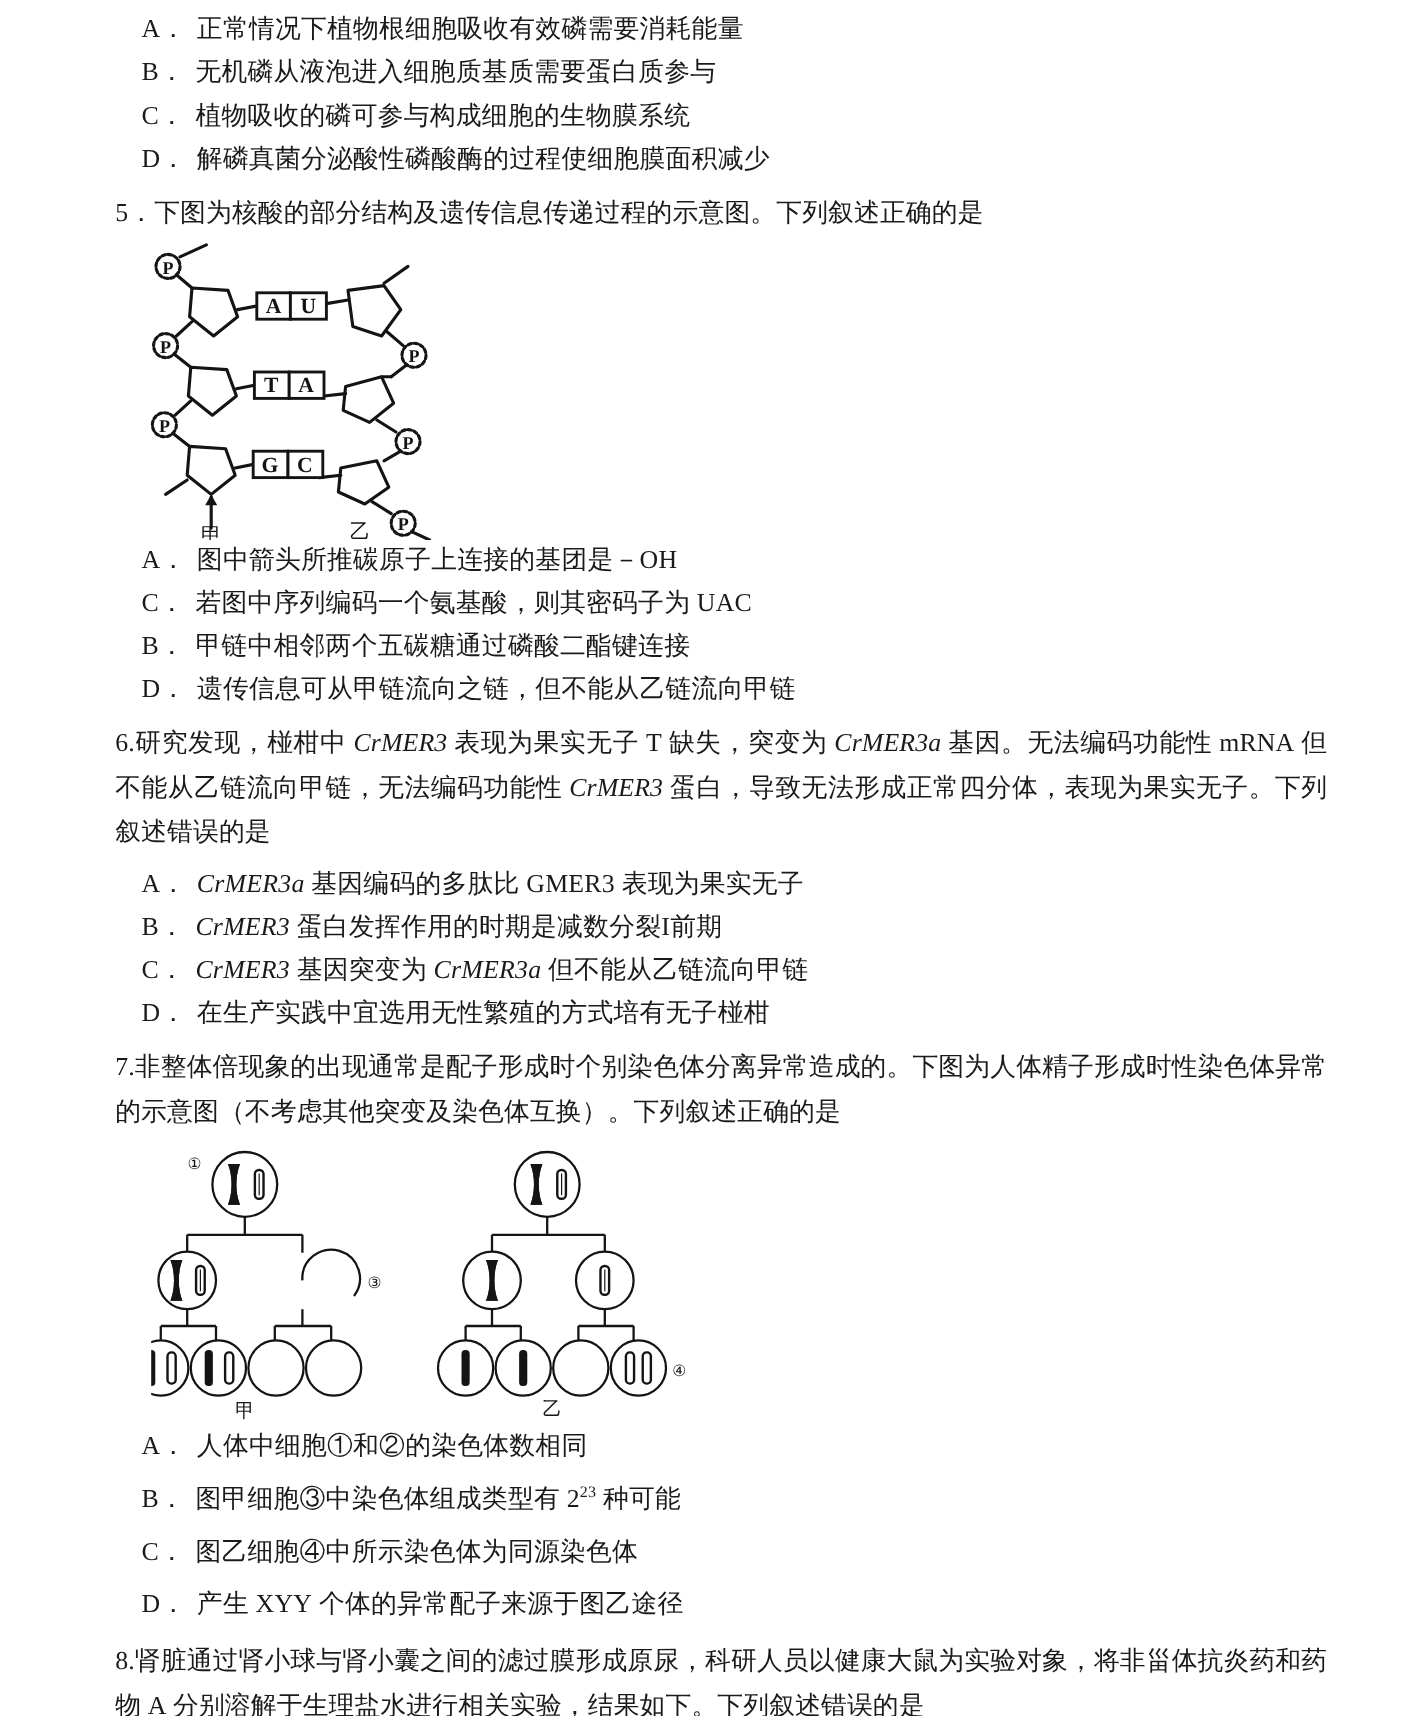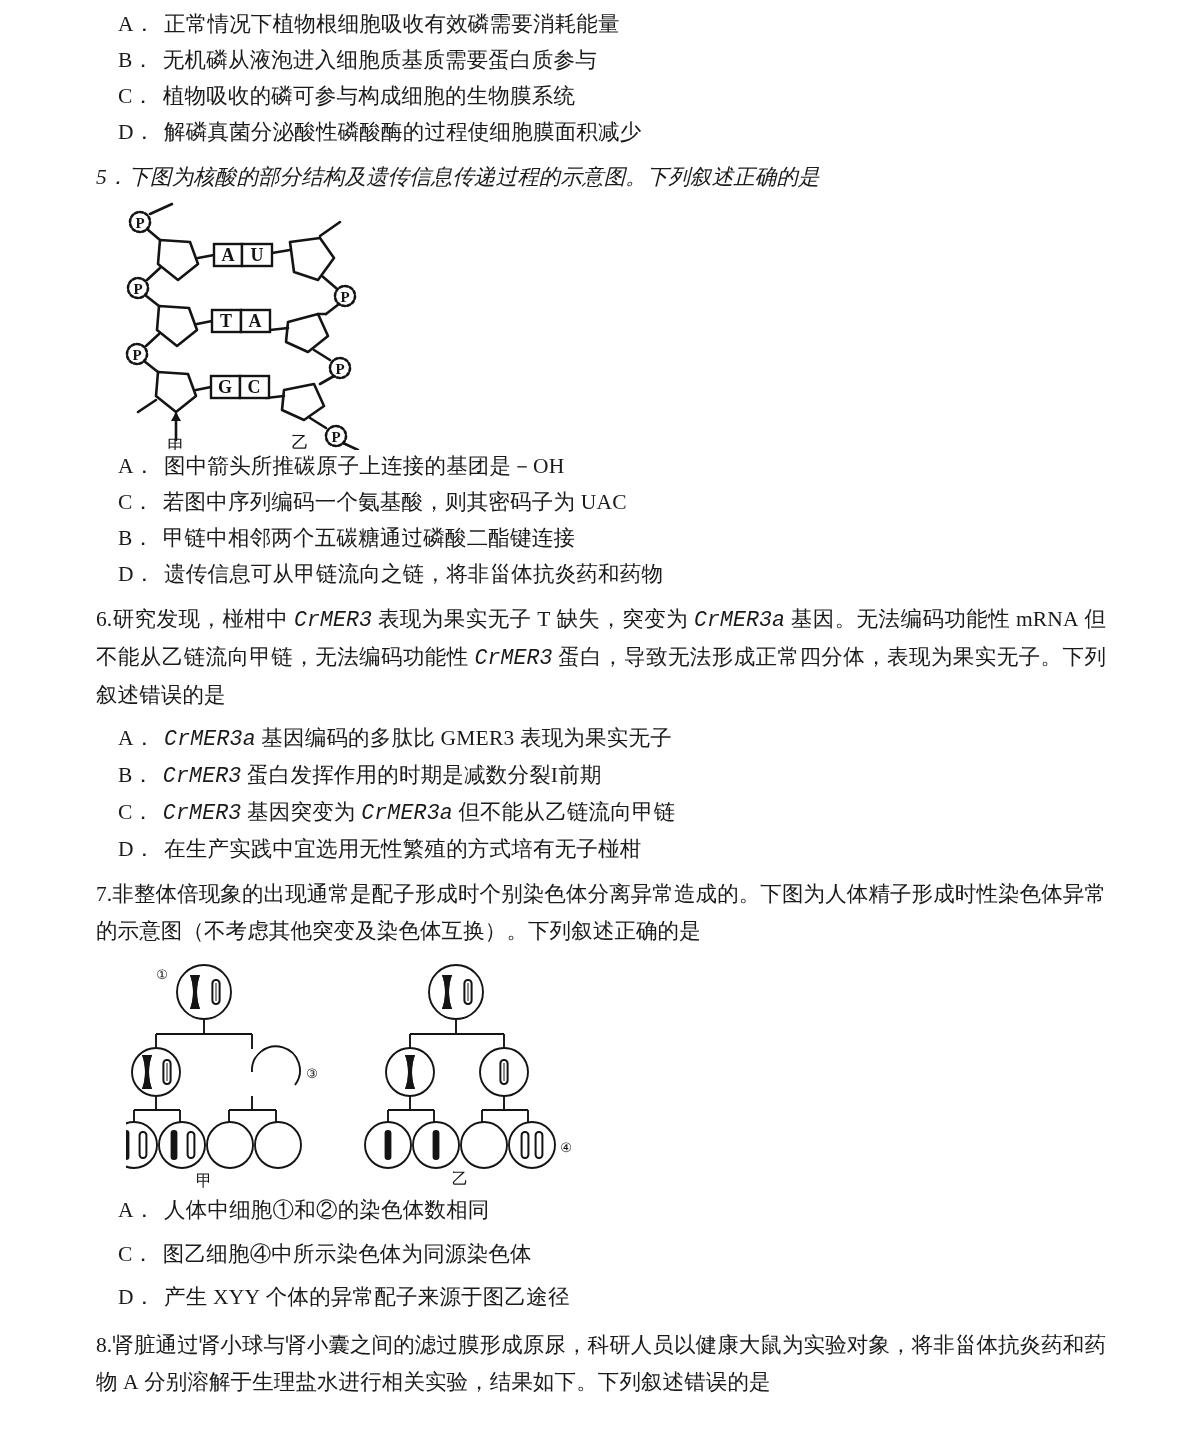--- a/index.html
+++ b/index.html
@@ -43,25 +43,25 @@
   .opt .gap { display: inline-block; width: 9px; }
 
   .qstem {
     font-size: 21.5px;
     line-height: 37px;
     margin: 0;
     text-align: justify;
     text-justify: inter-ideograph;
     letter-spacing: 0.1px;
   }
-  .qstem.nowrap { white-space: nowrap; font-style: italic; }
+  .qstem.nowrap { white-space: nowrap; }
 
   .ital {
     font-style: italic;
-    font-family: Liberation Mono, monospace;
+    font-family: Liberation Serif, serif;
     margin-top: 12px;
   }
   .lat { font-family: "Liberation Serif", serif; }
   sup { font-size: 0.62em; vertical-align: super; line-height: 0; }
 
   .sp-s { height: 9px; }
   .sp-opt { height: 6px; }
 
   
   .fig {
@@ -178,21 +178,21 @@
 
         <text x="62" y="252" font-family="'Liberation Sans',sans-serif" font-size="17" text-anchor="middle" fill="#141414">甲</text>
         <text x="186" y="248" font-family="'Liberation Sans',sans-serif" font-size="17" text-anchor="middle" fill="#141414">乙</text>
       </svg>
     </div>
 
     <div>
       <p class="opt"><span class="lbl">A．</span><span class="gap"></span><span>图中箭头所推碳原子上连接的基团是－</span><span class="lat">OH</span></p>
       <p class="opt"><span class="lbl">C．</span><span class="gap"></span><span>若图中序列编码一个氨基酸，则其密码子为 </span><span class="lat">UAC</span></p>
       <p class="opt"><span class="lbl">B．</span><span class="gap"></span><span>甲链中相邻两个五碳糖通过磷酸二酯键连接</span></p>
-      <p class="opt"><span class="lbl">D．</span><span class="gap"></span><span>遗传信息可从甲链流向之链，将非甾体抗炎药和药物</span></p>
+      <p class="opt"><span class="lbl">D．</span><span class="gap"></span><span>遗传信息可从甲链流向之链，但不能从乙链流向甲链</span></p>
     </div>
   </div>
 
   <div class="sp-s"></div>
 
   <div>
     <p class="qstem"><span class="lat">6.</span><span><span>研究发现，椪柑中 </span><span class="ital">CrMER3</span><span> 表现为果实无子 </span><span class="lat">T</span><span> 缺失，突变为 </span><span class="ital">CrMER3a</span><span> 基因。无法编码功能性 </span><span class="lat">mRNA</span><span> 但不能从乙链流向甲链，无法编码功能性 </span><span class="ital">CrMER3</span><span> 蛋白，导致无法形成正常四分体，表现为果实无子。下列叙述错误的是</span></span></p>
     <div class="sp-opt"></div>
     <div>
       <p class="opt"><span class="lbl">A．</span><span class="gap"></span><span><span class="ital">CrMER3a</span><span> 基因编码的多肽比 </span><span class="lat">GMER3</span><span> 表现为果实无子</span></span></p>
@@ -324,20 +324,21 @@
           <text x="440" y="190">④</text>
         </g>
 
         <text x="78" y="224" font-family="'Liberation Sans',sans-serif" font-size="16" text-anchor="middle" fill="#141414">甲</text>
         <text x="334" y="222" font-family="'Liberation Sans',sans-serif" font-size="16" text-anchor="middle" fill="#141414">乙</text>
       </svg>
     </div>
 
     <div>
       <p class="opt" style="line-height:44px"><span class="lbl">A．</span><span class="gap"></span><span><span>人体中细胞①和②的染色体数相同</span></span></p>
+      <p class="opt" style="line-height:44px"><span class="lbl">B．</span><span class="gap"></span><span><span>图甲细胞③中染色体组成类型有 </span><span class="lat">2</span><sup class="lat">23</sup><span> 种可能</span></span></p>
       <p class="opt" style="line-height:44px"><span class="lbl">C．</span><span class="gap"></span><span><span>图乙细胞④中所示染色体为同源染色体</span></span></p>
       <p class="opt" style="line-height:42px"><span class="lbl">D．</span><span class="gap"></span><span><span>产生 </span><span class="lat">XYY</span><span> 个体的异常配子来源于图乙途径</span></span></p>
     </div>
   </div>
 
   <div class="sp-s"></div>
 
   <div>
     <p class="qstem"><span class="lat">8.</span><span><span>肾脏通过肾小球与肾小囊之间的滤过膜形成原尿，科研人员以健康大鼠为实验对象，将非甾体抗炎药和药物 </span><span class="lat">A</span><span> 分别溶解于生理盐水进行相关实验，结果如下。下列叙述错误的是</span></span></p>
   </div>

